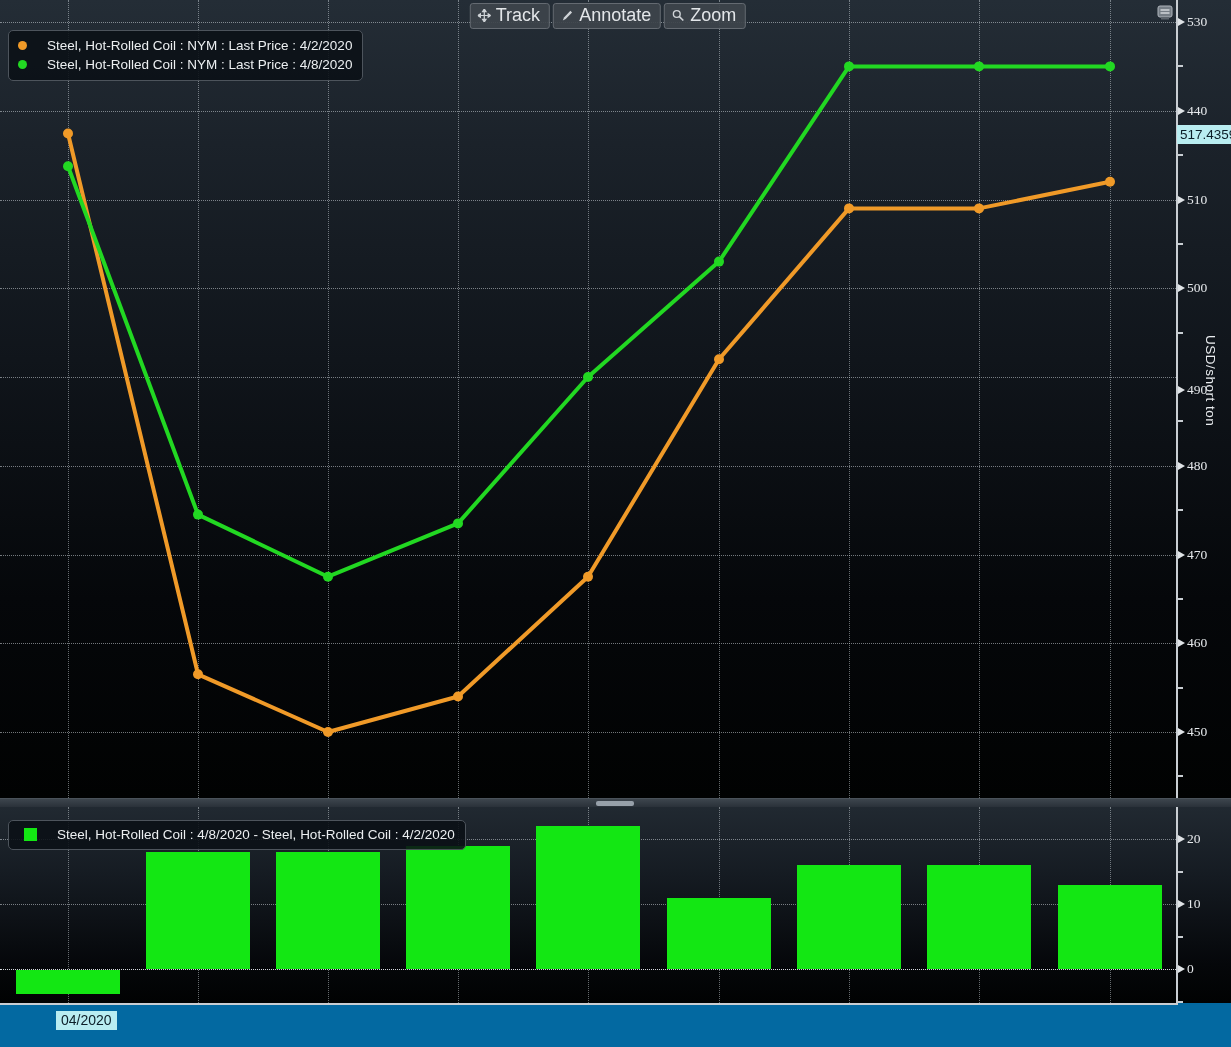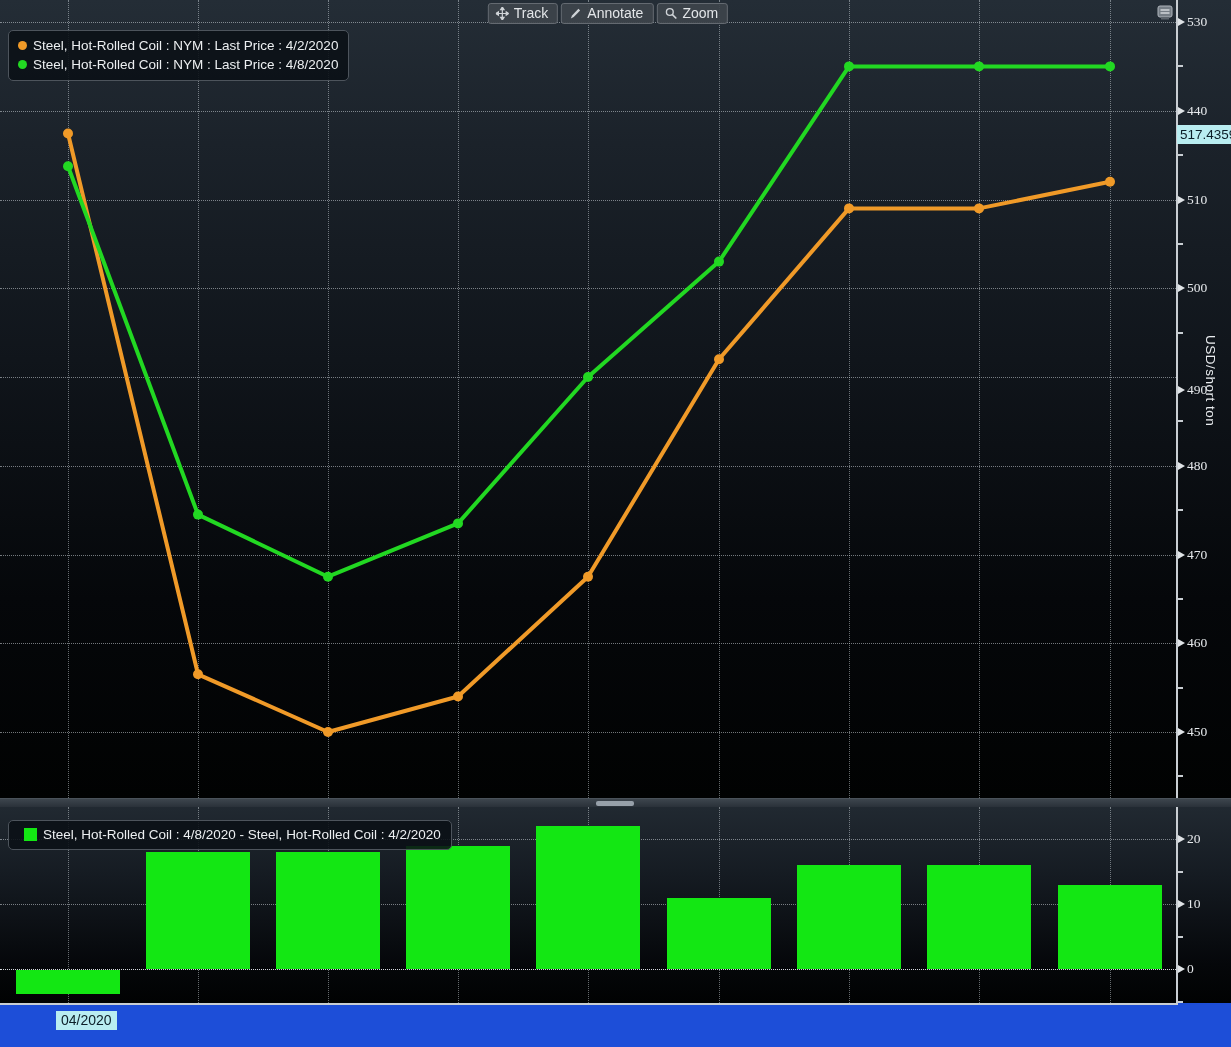--- a/index.html
+++ b/index.html
@@ -6,48 +6,48 @@
   .screen{position:relative;width:1231px;height:1047px;overflow:hidden;
     font-family:"Liberation Sans",sans-serif;background:#000;color:#e8ebee;}
   
   .main-area{position:absolute;left:0;top:0;width:1231px;height:798px;
     background:linear-gradient(180deg,#242d36 0%,#1b222a 18%,#10151b 45%,#05070a 75%,#010202 100%);}
   .divider{position:absolute;left:0;top:798px;width:1231px;height:9px;
     background:linear-gradient(180deg,#3d454d,#2a3139);border-top:1px solid #4a525a;box-sizing:border-box;}
   .divider-handle{position:absolute;left:596px;top:2px;width:38px;height:5px;border-radius:2px;background:#97a0a9;}
   .bottom-area{position:absolute;left:0;top:807px;width:1231px;height:196px;
     background:linear-gradient(180deg,#212931 0%,#151b22 35%,#05070a 80%,#010202 100%);}
-  .xaxis-area{position:absolute;left:0;top:1003px;width:1231px;height:44px;background:#1d4ed8;}
+  .xaxis-area{position:absolute;left:0;top:1003px;width:1231px;height:44px;background:#0369a1;}
   
   .plot{position:absolute;left:0;top:0;width:1176px;height:798px;}
   .plotB{position:absolute;left:0;top:0;width:1176px;height:196px;}
   
   .gl-v{position:absolute;top:0;width:0;border-left:1px dotted rgba(225,232,238,0.45);}
   .gl-h{position:absolute;left:0;width:1176px;height:0;border-top:1px dotted rgba(225,232,238,0.5);}
   
   .yaxis-line{position:absolute;left:1176px;width:2px;background:#c9ced3;}
   .xaxis-line{position:absolute;left:0;top:1003px;width:1178px;height:2px;background:#c9ced3;}
   
   .ytick{position:absolute;left:1178px;height:16px;display:flex;align-items:center;}
   .ytick .arr{width:0;height:0;border-top:4px solid transparent;border-bottom:4px solid transparent;
     border-left:7px solid #dfe3e6;margin-right:2px;}
   .ytick .txt{font-size:13.5px;color:#e6e9ec;font-family:Liberation Serif, serif;}
   .ymin{position:absolute;left:1178px;width:5px;height:2px;background:#c9ced3;}
   
   .toolbar{position:absolute;left:608px;top:3px;transform:translateX(-50%);display:flex;gap:3px;z-index:30;}
   .tbtn{display:flex;align-items:center;gap:5px;background:rgba(62,68,75,0.92);border:1px solid #646a71;
-    border-radius:3px;color:#e3e6e9;font-size:14px;padding:1px 9px 2px 7px;cursor:pointer;}
+    border-radius:3px;color:#e3e6e9;font-size:18px;padding:1px 9px 2px 7px;cursor:pointer;}
   .tbtn svg{display:block;}
   
   .panel-icon{position:absolute;left:1154px;top:3px;width:22px;height:22px;display:flex;
     align-items:center;justify-content:center;cursor:pointer;z-index:30;}
   
   .legend{position:absolute;background:rgba(10,16,22,0.88);border:1px solid #4d545c;border-radius:5px;
     padding:5px 10px 6px 9px;z-index:25;}
-  .leg-row{display:flex;align-items:center;gap:6px;line-height:19px;white-space:nowrap;cursor:pointer;}
+  .leg-row{display:flex;align-items:center;gap:20px;line-height:19px;white-space:nowrap;cursor:pointer;}
   .leg-dot{width:9px;height:9px;border-radius:50%;flex:0 0 auto;}
   .leg-sq{width:13px;height:13px;flex:0 0 auto;}
   .leg-txt{font-size:13.5px;color:#eceff1;}
   
   .ytag{position:absolute;left:1177px;top:125px;background:#b9edf1;color:#0c1e28;font-size:13.5px;
     padding:2px 3px;z-index:26;white-space:nowrap;}
   .xtag{position:absolute;background:#b9edf1;color:#0c1e28;font-size:14px;padding:1px 5px 2px 5px;z-index:26;}
   
   .series-svg{position:absolute;left:0;top:0;z-index:10;}
   

